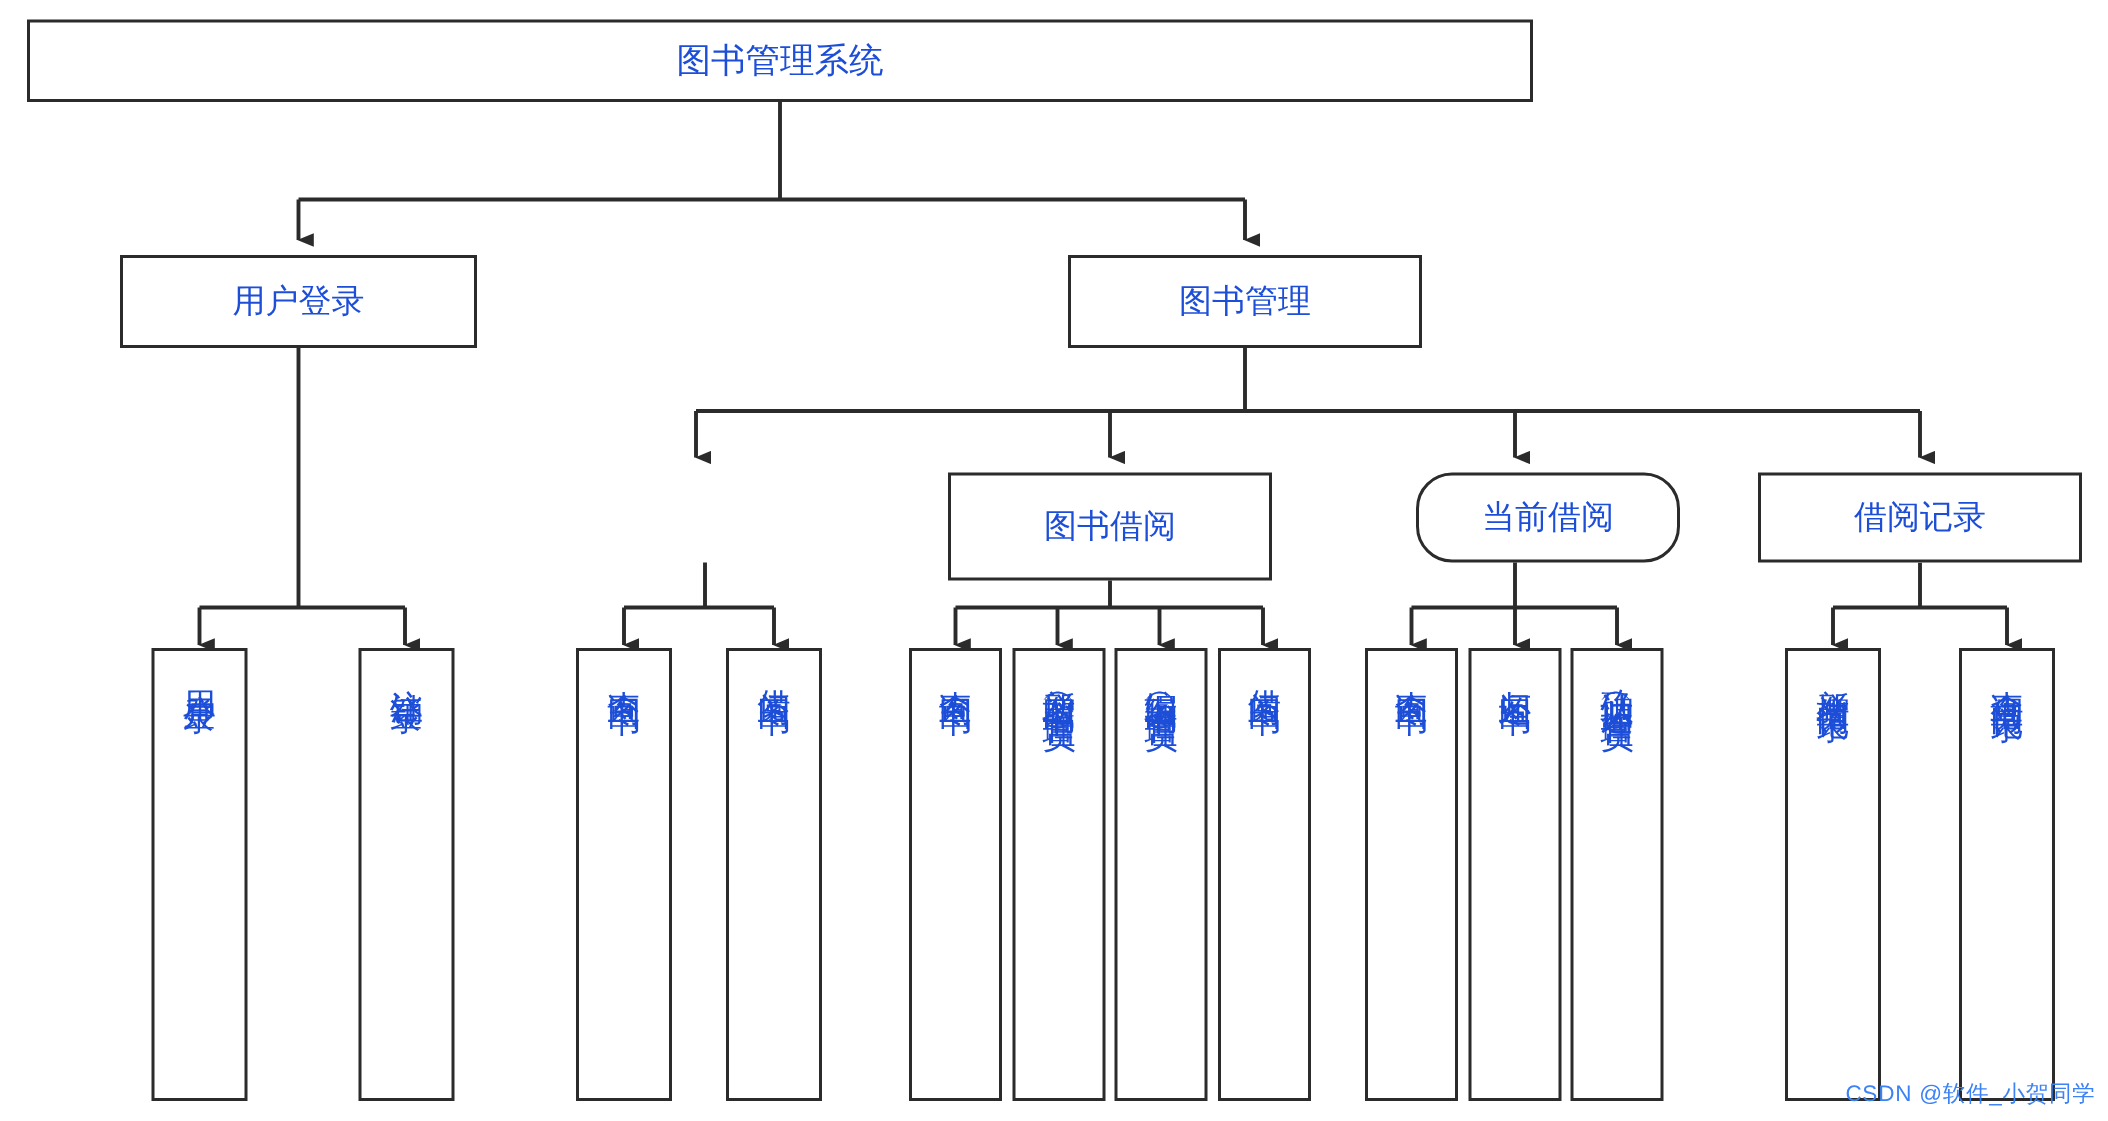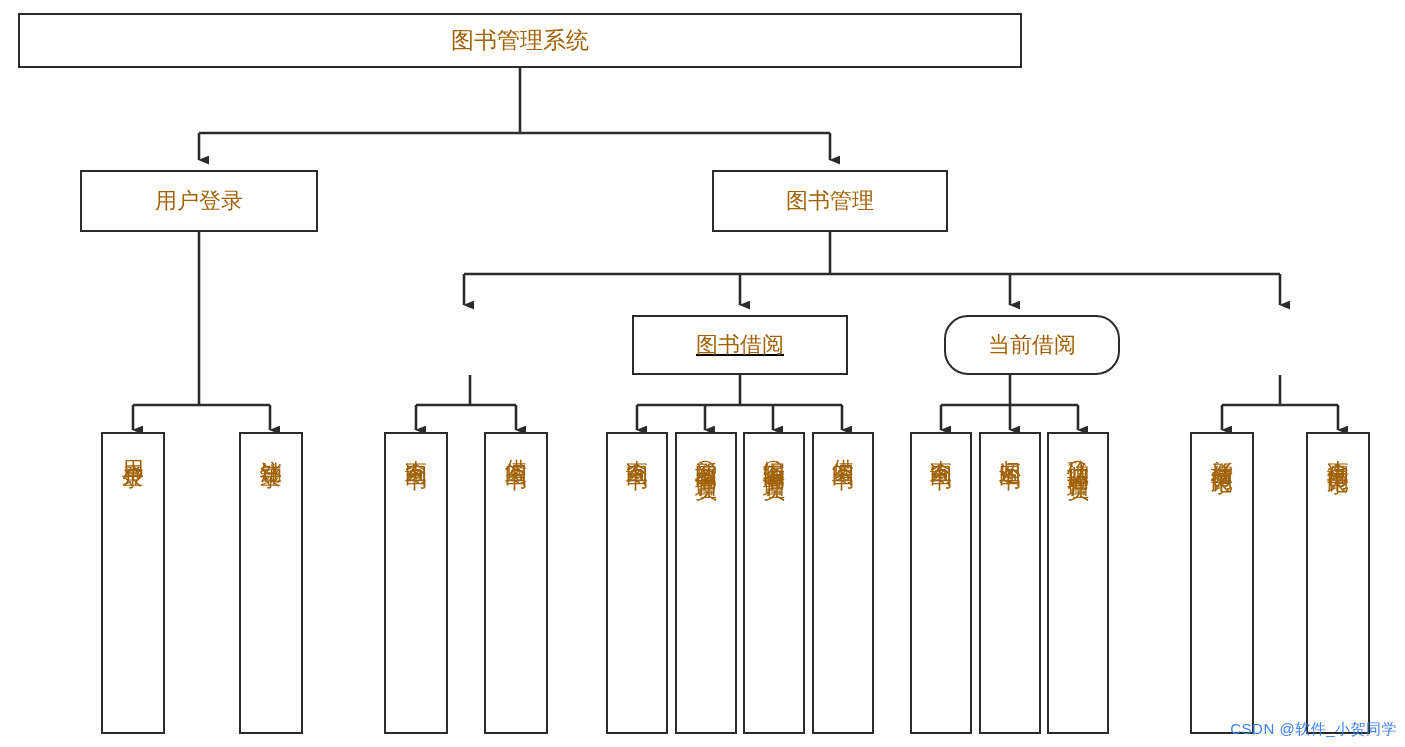--- a/index.html
+++ b/index.html
@@ -30,21 +30,21 @@
     position: absolute;
     box-sizing: border-box;
     background: #ffffff;
     border: 2.5px solid #2b2b2b;
     display: flex;
     align-items: center;
     justify-content: center;
     z-index: 2;
   }
   .node .node-label {
-    color: #a16207;
+    color: #1d4ed8;
     text-align: right;
     line-height: 1.18;
     white-space: nowrap;
   }
   
   .node.root .node-label {
     font-size: 23px;
   }
   
   .node.branch .node-label {
@@ -135,26 +135,29 @@
     <span class="node-label">图书管理系统</span>
   </div>
 
   <div class="node branch" style="left:80px; top:170px; width:238px; height:62px;">
     <span class="node-label">用户登录</span>
   </div>
   <div class="node branch" style="left:712px; top:170px; width:236px; height:62px;">
     <span class="node-label">图书管理</span>
   </div>
 
-  <div class="node branch" style="left:632px; top:315px; width:216px; height:60px;text-decoration:underline;">
+  <div class="node branch" style="left:632px; top:315px; width:216px; height:72px;">
     <span class="node-label">图书借阅</span>
   </div>
   <div class="node branch" style="left:944px; top:315px; width:176px; height:60px;border-radius:24px;">
     <span class="node-label">当前借阅</span>
   </div>
+  <div class="node branch" style="left:1172px; top:315px; width:216px; height:60px;">
+    <span class="node-label">借阅记录</span>
+  </div>
 
   <div class="node leaf" style="left:101px; top:432px; width:64px; height:302px;">
     <span class="node-label">用户登录</span>
   </div>
   <div class="node leaf" style="left:239px; top:432px; width:64px; height:302px;">
     <span class="node-label">注销登录</span>
   </div>
 
   <div class="node leaf" style="left:384px; top:432px; width:64px; height:302px;">
     <span class="node-label">查询图书</span>

